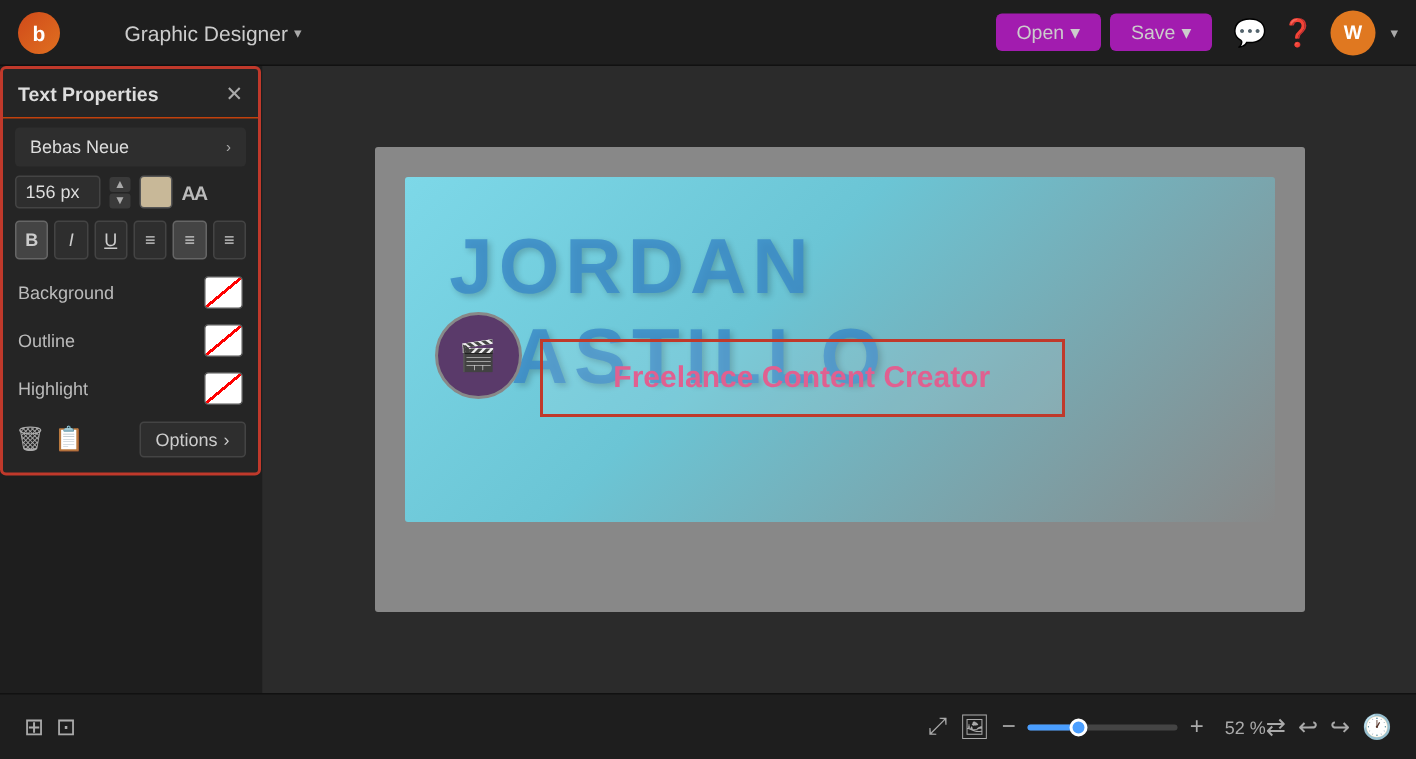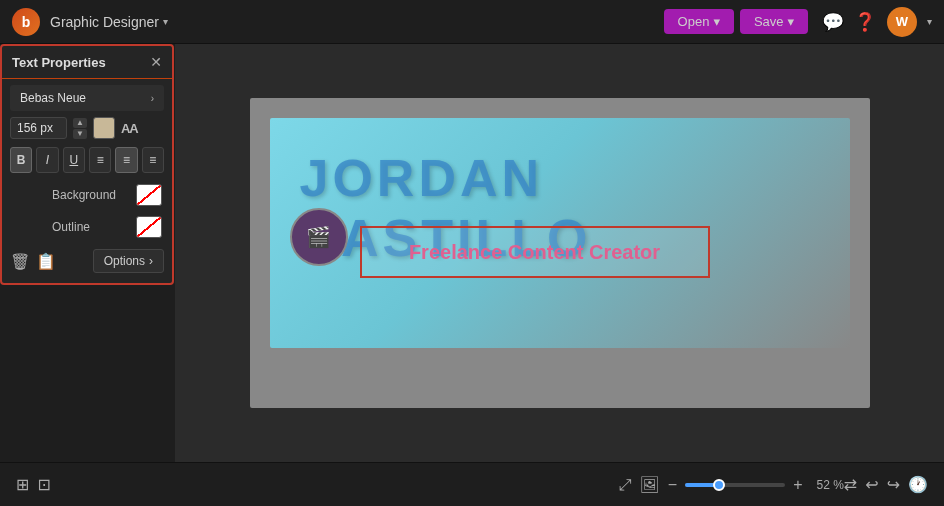--- a/index.html
+++ b/index.html
@@ -32,20 +32,21 @@
       margin-right: 10px;
       font-size: 14px;
       color: white;
       font-weight: bold;
     }
     .topbar-appname {
       color: #ccc;
       font-size: 14px;
       display: flex; align-items: center; gap: 4px;
       cursor: pointer;
+      margin-left: 33px;
     }
     .topbar-appname .chevron { font-size: 10px; color: #aaa; }
     .topbar-spacer { flex: 1; }
     .topbar-actions {
       display: flex; align-items: center; gap: 6px;
     }
     .topbar-btn {
       background: #a21caf;
       border: none;
       color: #ccc;
@@ -197,21 +198,21 @@
     }
     .tp-fmt-btn.active { background: #444; border-color: #666; }
 
     
     .tp-prop-row {
       display: flex;
       align-items: center;
       justify-content: space-between;
       padding: 5px 10px;
     }
-    .tp-prop-label { color: #bbb; font-size: 12px; margin-left: 40px; }
+    .tp-prop-label { color: #bbb; font-size: 12px; }
     .tp-prop-swatch {
       width: 26px; height: 22px;
       border-radius: 3px;
       border: 1px solid #555;
       cursor: pointer;
       position: relative;
       overflow: hidden;
       background: white;
     }
     .tp-prop-swatch::after {
@@ -458,20 +459,24 @@
       <div class="tp-prop-row">
         <span class="tp-prop-label">Background</span>
         <div class="tp-prop-swatch"></div>
       </div>
 
       <div class="tp-prop-row">
         <span class="tp-prop-label">Outline</span>
         <div class="tp-prop-swatch"></div>
       </div>
 
+      <div class="tp-prop-row">
+        <span class="tp-prop-label">Highlight</span>
+        <div class="tp-prop-swatch"></div>
+      </div>
 
       <div class="tp-bottom-row">
         <button class="tp-bottom-icon">🗑</button>
         <button class="tp-bottom-icon">📋</button>
         <button class="tp-options-btn">
           <span>Options</span>
           <span>›</span>
         </button>
       </div>
     </div>

